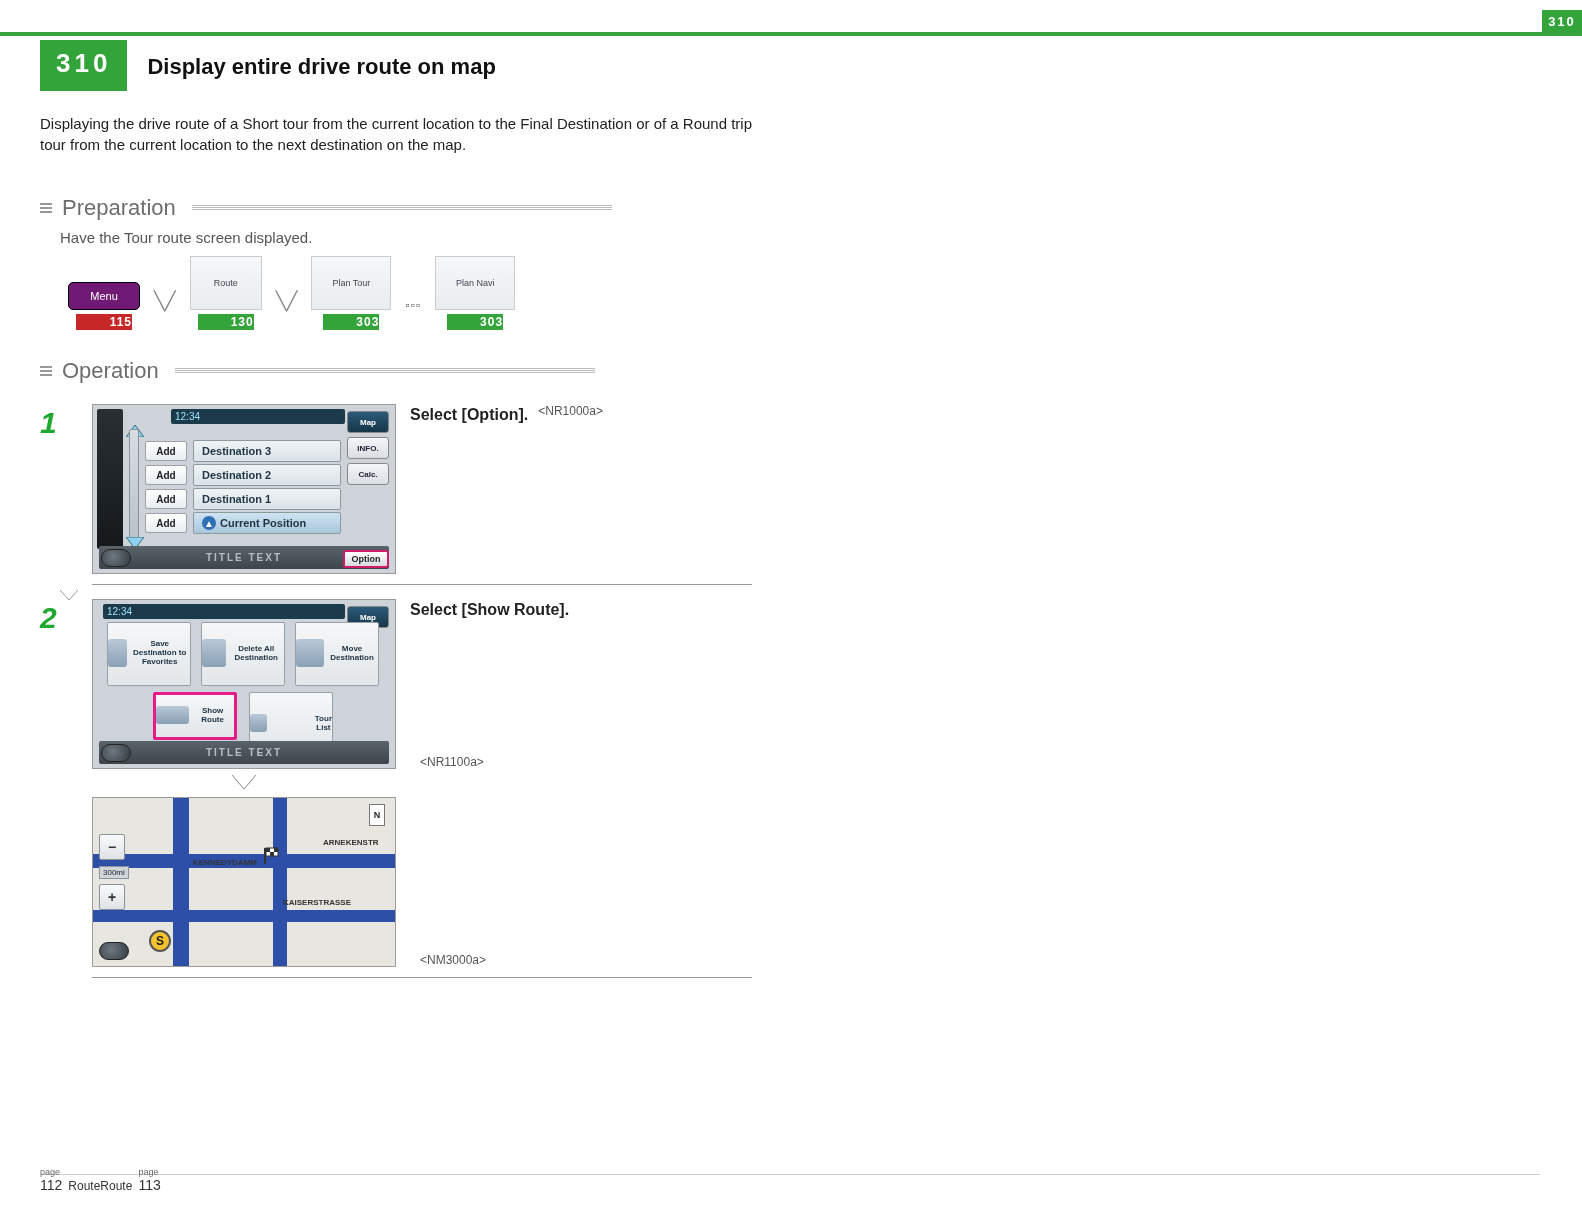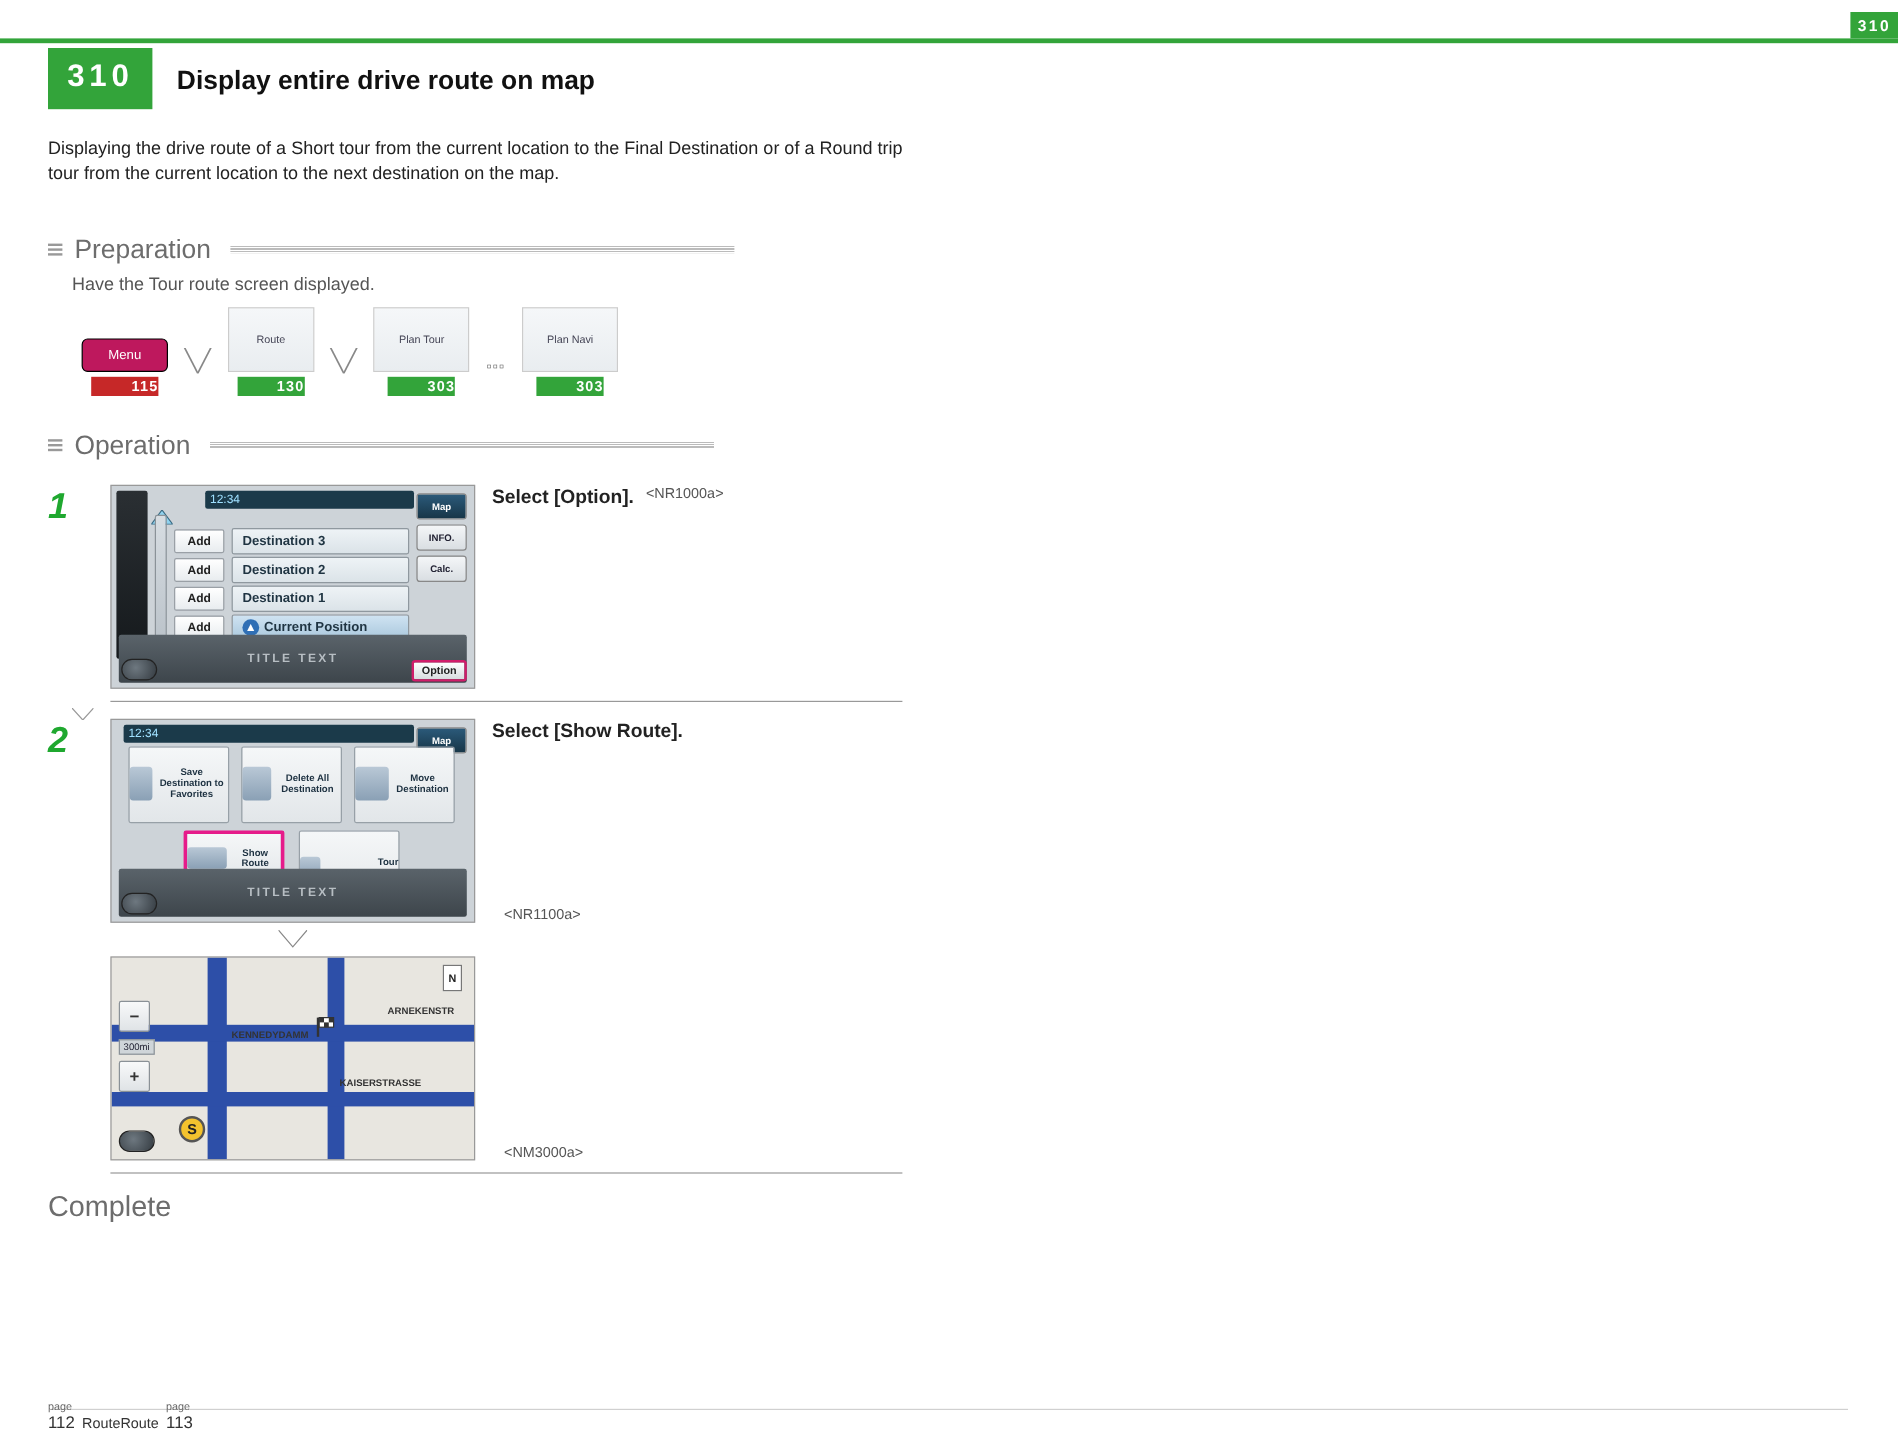--- a/index.html
+++ b/index.html
@@ -16,21 +16,21 @@
   .sec-bars span { width: 12px; height: 2px; background: #999; display: block; }
   .sec-title { font-size: 22px; color: #6d6d6d; font-weight: 500; }
   .sec-rule { flex: 1; max-width: 420px; height: 6px; background: repeating-linear-gradient(#bbb, #bbb 1px, #fff 1px, #fff 2px); margin-left: 6px; }
   .prep-note { margin: 8px 0 10px 20px; font-size: 15px; color: #555; }
   .prep-row { display: flex; align-items: flex-end; gap: 10px; margin-left: 28px; }
   .prep-item { display: flex; flex-direction: column; align-items: center; gap: 4px; }
   .ref-badge { color: #fff; font-weight: bold; font-size: 12px; padding: 1px 0; width: 56px; text-align: right; letter-spacing: 1px; }
   .ref-red { background: #c62828; }
   .ref-green { background: #33a43a; }
   .thumb { border: 1px solid #ccc; background: linear-gradient(#f5f7f9,#e9edf0); display: flex; align-items: center; justify-content: center; font-size: 9px; color: #445; position: relative; overflow: hidden; }
-  .thumb-menu { width: 72px; height: 28px; background: #be185d; border-radius: 5px; color: #fff; font-size: 11px; display:flex;align-items:center;justify-content:center; border:1px solid #000;}
+  .thumb-menu { width: 72px; height: 28px; background: #701a75; border-radius: 5px; color: #fff; font-size: 11px; display:flex;align-items:center;justify-content:center; border:1px solid #000;}
   .thumb-route { width: 72px; height: 54px; }
   .thumb-plan { width: 80px; height: 54px; }
   .arrow-sep { font-size: 18px; color: #888; padding: 0 4px 18px 4px; }
   .dots-sep { font-size: 12px; color: #555; padding: 0 4px 18px 4px; letter-spacing:1px;}
   .steps { margin-top: 12px; }
   .step { display: flex; gap: 16px; margin-left: 0; position: relative; padding-top: 8px; margin-bottom: 6px;}
   .step-num { font-size: 30px; font-style: italic; font-weight: bold; color: #1fa82f; width: 36px; text-align: left; line-height: 1; padding-top:4px;}
   .step-body { flex: 1; }
   .screenshot { width: 304px; height: 170px; border: 1px solid #999; background:#cdd3d8; position:relative; overflow:hidden;padding-left:38px;}
   .shot-row { display: flex; align-items: flex-start; gap: 14px; }
@@ -49,21 +49,21 @@
   .footer .pg .n { font-size:14px; }
   
   .s1-title { position:absolute; top:4px; left:78px; right:50px; color:#9fe0ff; font-size:10px; background:#1b3a4a; padding:2px 4px; border-radius:2px;}
   .s1-side { position:absolute; top:4px; left:4px; bottom:24px; width:26px; background:linear-gradient(#2a2f33,#15191c); border-radius:2px;}
   .s1-rail { position:absolute; left:36px; top:24px; bottom:30px; width:10px; background:linear-gradient(#d7dde2,#b9c1c8); border:1px solid #8a9298; border-radius:2px;}
   .s1-chev{position:absolute;left:33px;width:18px;height:12px;}
   .s1-add { position:absolute; left:52px; width:42px; height:20px; background:linear-gradient(#fff,#e8ecef); border:1px solid #9aa0a6; border-radius:2px; font-size:10px; font-weight:bold; display:flex;align-items:center;justify-content:center;color:#222;}
   .s1-dest { position:absolute; left:100px; right:54px; height:22px; background:linear-gradient(#eef3f6,#dbe3e8); border:1px solid #8f989f; border-radius:2px; font-size:11px; font-weight:bold; display:flex;align-items:center; padding-left:8px; color:#1f3442;}
   .s1-cur { display:flex;align-items:center;gap:4px;}
   .s1-right { position:absolute; right:6px; width:42px; height:22px; background:linear-gradient(#f4f6f8,#d9dee2); border:1px solid #888; border-radius:3px; font-size:8px; font-weight:bold; display:flex;align-items:center;justify-content:center;color:#223;}
-  .s1-bottom { position:absolute; left:6px; right:6px; bottom:4px; height:40px; background:linear-gradient(#5a636a,#3d454b); display:flex;align-items:center;justify-content:center; color:#b7bec3; font-size:10px; font-weight:bold; letter-spacing:2px; border-radius:2px;}
+  .s1-bottom { position:absolute; left:6px; right:6px; bottom:4px; height:23px; background:linear-gradient(#5a636a,#3d454b); display:flex;align-items:center;justify-content:center; color:#b7bec3; font-size:10px; font-weight:bold; letter-spacing:2px; border-radius:2px;}
   .s1-back{position:absolute;left:8px;bottom:6px;width:30px;height:18px;background:radial-gradient(circle at 40% 40%,#6e7880,#343b41);border-radius:10px;border:1px solid #222;}
   .s1-opt { position:absolute; right:6px; bottom:5px; width:46px; height:18px; background:linear-gradient(#fff,#d7dcdf); border:2px solid #d11c6a; border-radius:3px; font-size:9px; font-weight:bold; display:flex;align-items:center;justify-content:center;color:#222;}
   
   .s2-tile { position:absolute; width:84px; height:64px; background:linear-gradient(#f5f7f8,#e2e6e9); border:1px solid #97a0a7; border-radius:2px; display:flex;flex-direction:row;align-items:center;justify-content:flex-end; font-size:8px; font-weight:bold; text-align:center; color:#1d3141; padding-bottom:3px; gap:2px;}
   .s2-tile .ic{width:36px;height:28px;background:linear-gradient(#b9c8d6,#8aa0b5);border-radius:3px;}
   .s2-show { border:3px solid #e61b8a; }
   
   .s3-map{width:304px;height:170px;border:1px solid #999;position:relative;background:#e8e6e0;overflow:hidden;}
   .s3-road{position:absolute;background:#2d4fa8;}
   .s3-btn{position:absolute;left:6px;width:26px;height:26px;background:linear-gradient(#f8f9fa,#dfe3e6);border:1px solid #8a9197;border-radius:2px;display:flex;align-items:center;justify-content:center;font-size:14px;font-weight:bold;color:#333;}
@@ -238,21 +238,20 @@
           </div>
           <div style="display:flex;flex-direction:column;justify-content:flex-end;height:170px;">
             <div class="code-tag">&lt;NM3000a&gt;</div>
           </div>
         </div>
         <div class="step-divider"></div>
       </div>
     </div>
   </div>
 
-  <div class="complete-label">Complete</div>
 
   <div class="bottom-line"></div>
   <div class="footer">
     <div class="pg">
       <div>
         <small>page</small>
         <span class="n">112</span>
       </div>
       <span>Route</span>
     </div>

